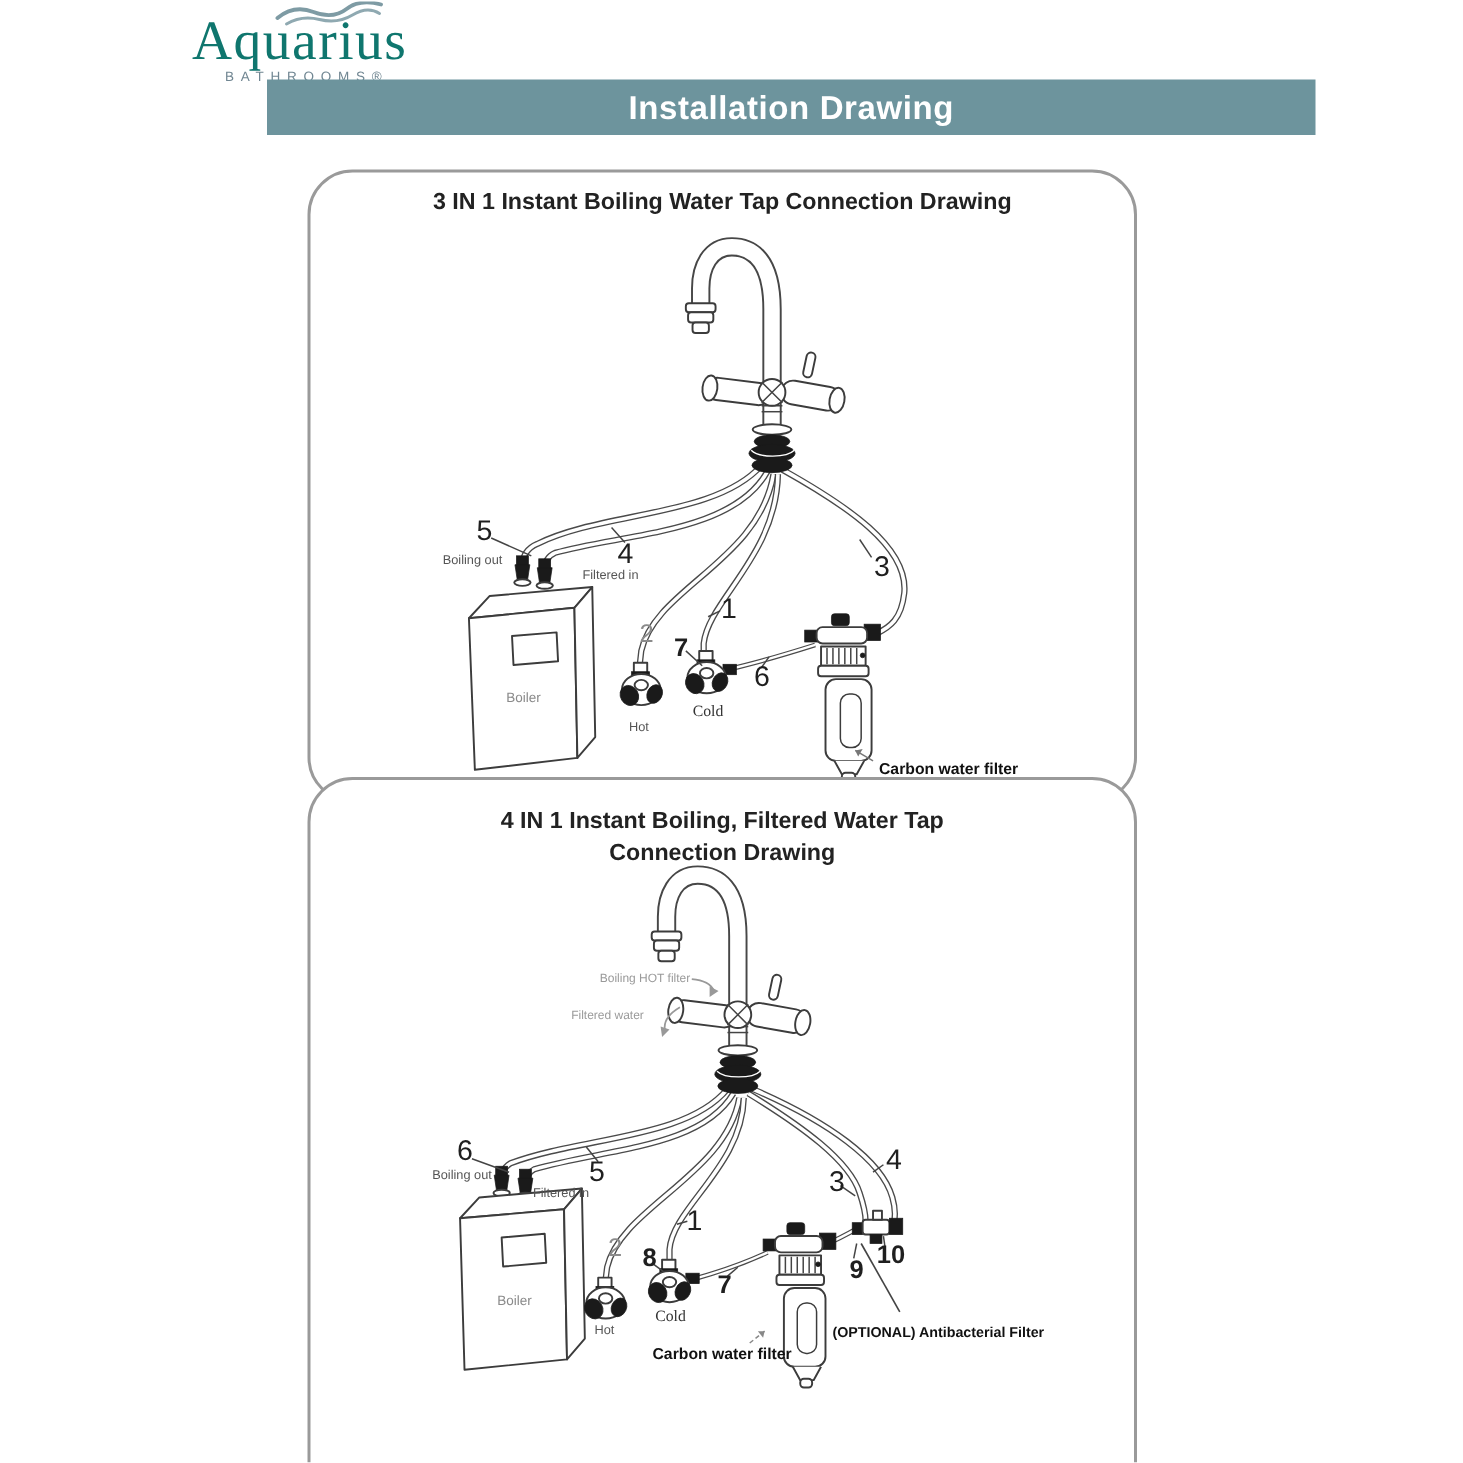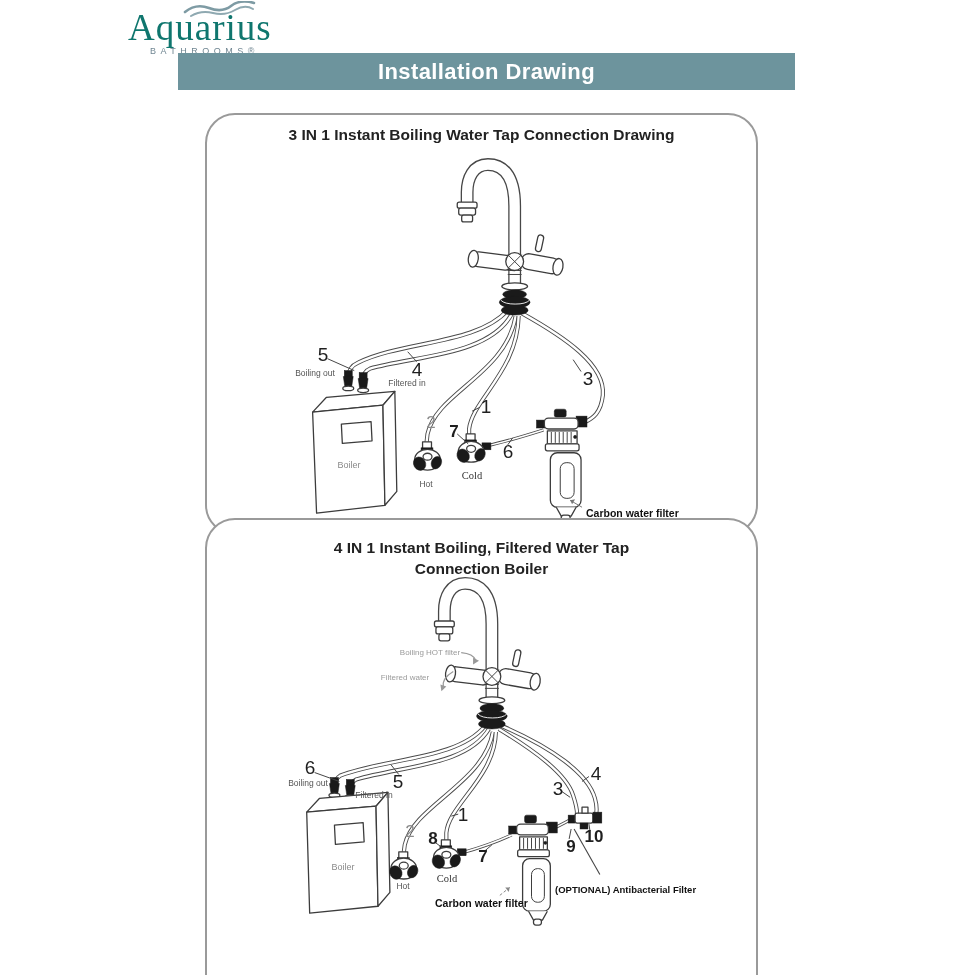--- a/index.html
+++ b/index.html
@@ -5,21 +5,21 @@
   html,body{margin:0;padding:0;background:#fff;}
   .page{position:relative;width:975px;height:975px;background:#fff;overflow:hidden;
         font-family:"Liberation Sans",sans-serif;}
   
   .logo{position:absolute;left:120px;top:0;width:190px;height:58px;}
   .wave{position:absolute;left:63px;top:1px;}
   .brand{position:absolute;left:8px;top:6px;font-family:"Liberation Serif",serif;
          font-size:37px;color:#0f766e;letter-spacing:1px;}
   .brand-sub{position:absolute;left:30px;top:46px;font-size:9px;letter-spacing:4.5px;
          color:#708692;font-weight:normal;}
-  .banner{position:absolute;left:178px;top:53px;width:617px;height:37px;background:#6d949d;
+  .banner{position:absolute;left:178px;top:53px;width:699px;height:37px;background:#6d949d;
          display:flex;align-items:center;justify-content:center;}
   .banner span{color:#fff;font-weight:bold;font-size:22px;letter-spacing:.4px;}
   
   .panel{position:absolute;left:205px;width:553px;border:2px solid #9a9a9a;border-radius:30px;
          background:#fff;box-sizing:border-box;}
   .panel1{top:113px;height:422px;padding-left:16px;}
   .panel2{top:518px;height:501px;}
   .ptitle{position:absolute;left:0;width:100%;text-align:center;font-weight:bold;
           font-size:15.5px;color:#222;}
   .t1{top:11px;} .t2a{top:19px;} .t2b{top:40px;}
@@ -181,21 +181,21 @@
     <div class="lbl" style="left:108px;top:258px">Boiling out</div>
     <div class="lbl" style="left:200px;top:268px">Filtered in</div>
     <div class="lbl boilerlbl" style="left:142px;top:350px">Boiler</div>
     <div class="lbl" style="left:219px;top:369px">Hot</div>
     <div class="lbl serif" style="left:265px;top:360px">Cold</div>
     <div class="lbl bold left" style="left:379px;top:398px">Carbon water filter</div>
   </section>
 
   <section class="panel panel2">
     <div class="ptitle t2a">4 IN 1 Instant Boiling, Filtered Water Tap</div>
-    <div class="ptitle t2b">Connection Boiler</div>
+    <div class="ptitle t2b">Connection Drawing</div>
 
     <svg class="art" width="549" height="411" viewBox="0 0 553 415">
 
       <g>
         <path class="o" d="M280,208 C252,242 182,240 134,258 C129,261 128,265 128,271"></path>
           <path class="i" d="M280,208 C252,242 182,240 134,258 C129,261 128,265 128,271"></path>
         <path class="o" d="M284,211 C262,248 198,248 150,262 C146,264 144,268 144,273"></path>
           <path class="i" d="M284,211 C262,248 198,248 150,262 C146,264 144,268 144,273"></path>
         <path class="o" d="M288,214 C279,266 208,288 199,328 L198,336"></path>
           <path class="i" d="M288,214 C279,266 208,288 199,328 L198,336"></path>

